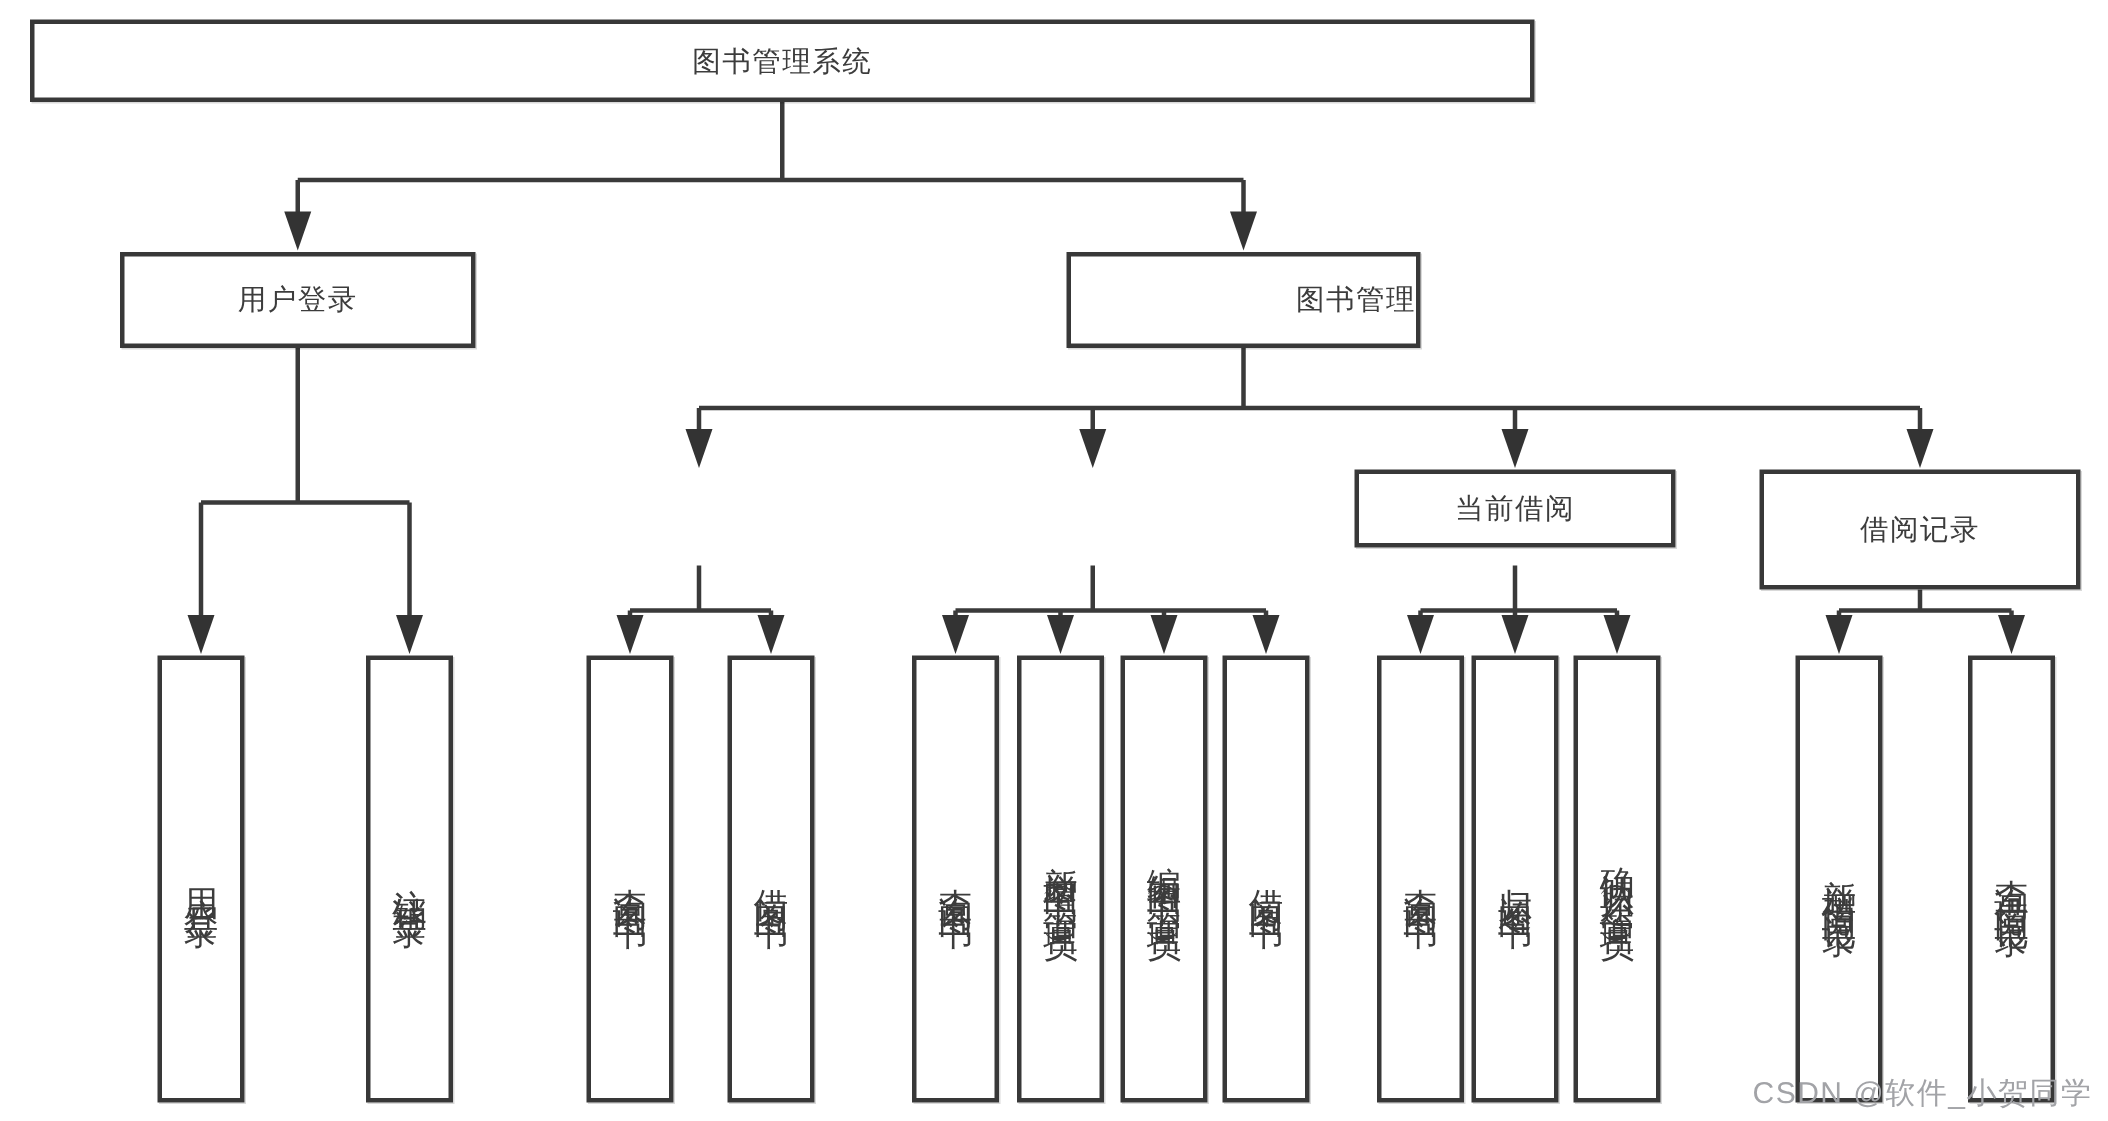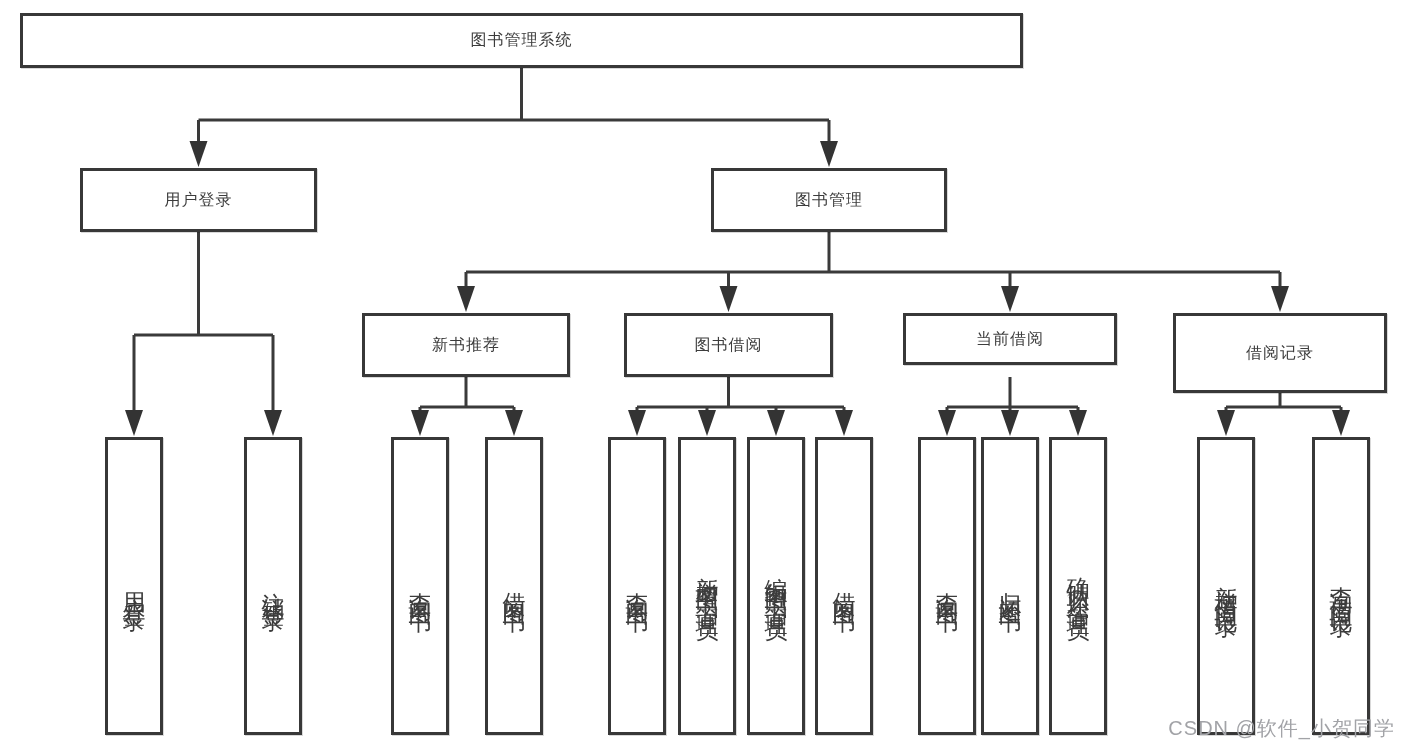--- a/index.html
+++ b/index.html
@@ -29,21 +29,21 @@
     position: absolute;
     box-sizing: border-box;
     border: 3px solid #383838;
     background: #ffffff;
     display: flex;
     align-items: center;
     justify-content: center;
     box-shadow: 1px 1px 0 rgba(0,0,0,0.15);
   }
   .box.h span {
-    font-size: 16px;
+    font-size: 19px;
     color: #3c3c3c;
     letter-spacing: 1px;
     white-space: nowrap;
   }
   .box.v span {
     writing-mode: vertical-rl;
     text-orientation: mixed;
     font-size: 23px;
     letter-spacing: 6px;
     line-height: 1;
@@ -100,30 +100,24 @@
     <polygon points="1332,410 1350,410 1341,436"></polygon>
   </svg>
 
   <div class="box h" style="left:20px; top:13px; width:1003px; height:55px;">
     <span>图书管理系统</span>
   </div>
 
   <div class="box h" style="left:80px; top:168px; width:237px; height:64px;">
     <span>用户登录</span>
   </div>
-  <div class="box h" style="left:711px; top:168px; width:236px; height:64px;">
+  <div class="box h" style="left:711px; top:168px; width:236px; height:64px;justify-content:flex-end;">
     <span>图书管理</span>
   </div>
 
-  <div class="box h" style="left:362px; top:313px; width:208px; height:64px;">
-    <span>新书推荐</span>
-  </div>
-  <div class="box h" style="left:624px; top:313px; width:209px; height:64px;">
-    <span>图书借阅</span>
-  </div>
   <div class="box h" style="left:903px; top:313px; width:214px; height:52px;">
     <span>当前借阅</span>
   </div>
   <div class="box h" style="left:1173px; top:313px; width:214px; height:80px;">
     <span>借阅记录</span>
   </div>
 
   <div class="box v" style="left:105px; top:437px; width:58px; height:298px;">
     <span>用户登录</span>
   </div>

